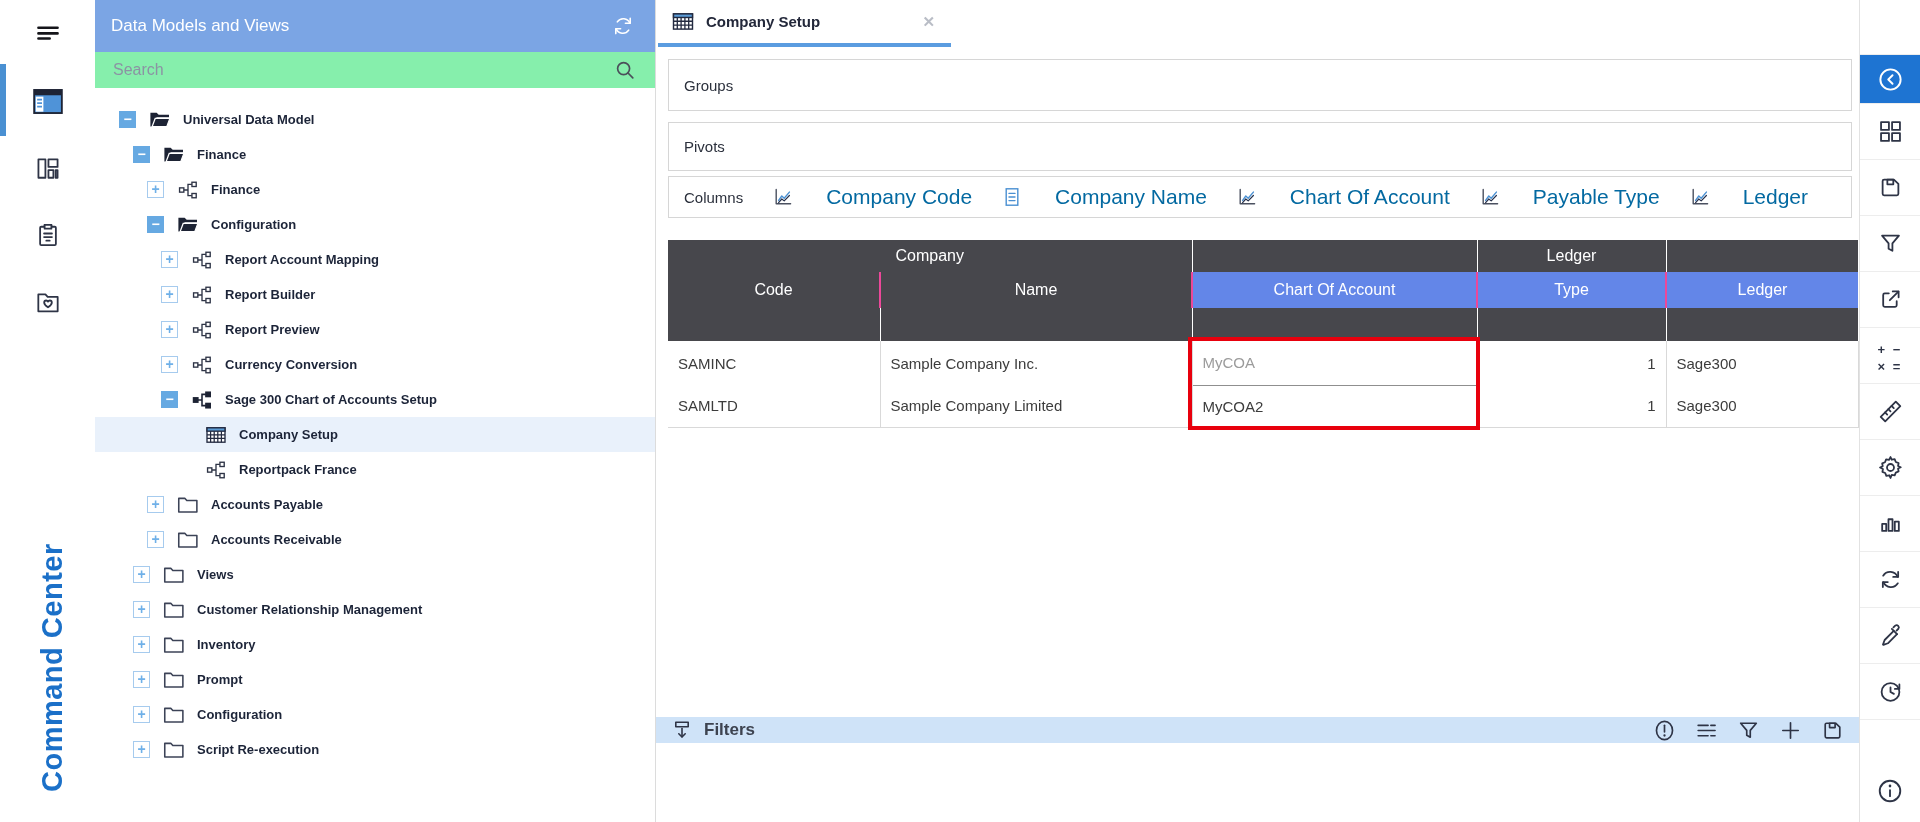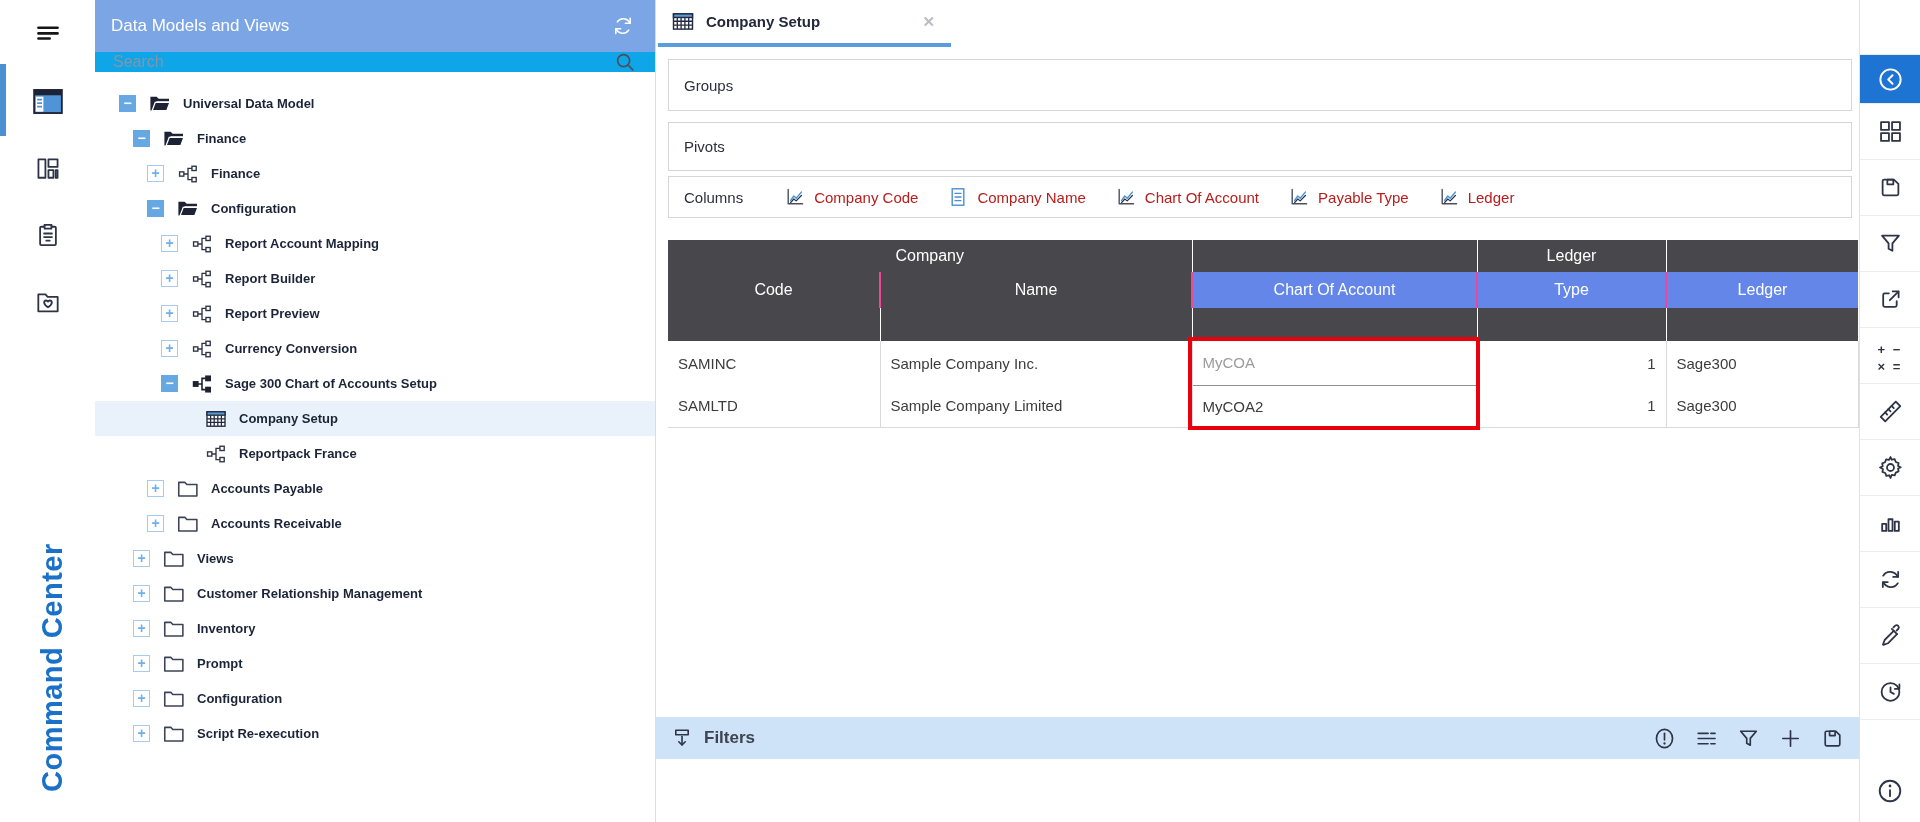--- a/index.html
+++ b/index.html
@@ -22,21 +22,21 @@
     position:absolute; left:36px; top:792px; transform-origin:0 0;
     transform:rotate(-90deg); white-space:nowrap;
     font-size:29px; font-weight:700; color:#1b70c8; letter-spacing:.5px;
   }
 
   
   .tree-panel { position:absolute; left:95px; top:0; width:561px; height:822px; background:#fff; border-right:1px solid #dcdcdc; }
   .tree-header { height:52px; background:#7ba5e4; display:flex; align-items:center; padding:0 20px 0 16px; }
   .tree-header .title { flex:1; color:#fff; font-size:17px; }
   .tree-header .icon { width:24px; height:24px; cursor:pointer; }
-  .search-bar { height:20px; background:#0ea5e9; display:flex; align-items:center; padding:0 18px 0 16px;justify-content:center; }
+  .search-bar { height:36px; background:#86efac; display:flex; align-items:center; padding:0 18px 0 16px;justify-content:center; }
   .search-input { flex:1; border:none; outline:none; background:transparent; font-size:16px; color:#3c4352; font-family:inherit; }
   .search-input::placeholder { color:#8b93a3; opacity:1; }
   .search-bar .icon { width:24px; height:24px; cursor:pointer; }
   .tree-list { padding-top:14px; }
   .tree-item { height:35px; display:flex; align-items:center; cursor:pointer; }
   .tree-item.selected { background:#e9f1fb; }
   .toggle { width:17px; height:17px; flex:none; margin-right:13px; display:flex; align-items:center; justify-content:center;
             font-size:14px; line-height:15px; font-weight:700; cursor:pointer; }
   .toggle.collapse { background:#66a9e2; color:#fff; }
   .toggle.expand { background:#fff; border:1.5px solid #a6cbee; color:#6fb0e8; }
@@ -51,24 +51,24 @@
   .tab .icon.tab-grid { width:22px; height:19px; }
   .tab-label { flex:1; font-size:15px; font-weight:700; color:#23283a; }
   .tab-close { color:#b9bdc6; font-size:15px; font-weight:700; cursor:pointer; }
   .tab-underline { position:absolute; left:2px; top:43px; width:293px; height:4px; background:#5b9ce0; }
 
   .panel-box { position:absolute; left:12px; right:7px; border:1px solid #d6d6d6; background:#fff;
                display:flex; align-items:center; padding:0 15px; font-size:15px; color:#2b303c; }
   .panel-groups { top:59px; height:52px; }
   .panel-pivots { top:122px; height:49px; }
   .panel-columns { top:176px; height:42px; gap:30px; }
-  .columns-label { margin-right:12px; }
+  .columns-label { margin-right:0; }
   .chip { display:flex; align-items:center; gap:9px; cursor:pointer; }
   .chip .icon { width:20px; height:20px; }
-  .chip-label { font-size:15px; color:#b91c1c; white-space:nowrap; }
+  .chip-label { font-size:21px; color:#0369a1; white-space:nowrap;margin-left:24px; }
 
   
   .table-wrap { position:absolute; left:12px; top:240px; width:1190px; }
   table.grid { border-collapse:collapse; table-layout:fixed; width:1190px; }
   .grid th { font-weight:400; font-size:16px; color:#fff; padding:0 8px; }
   .grid th.group { background:#47474c; height:32px; border-right:1px solid #fff; }
   .grid th.sub { height:36px; border-right:2px solid #ec4899; }
   .grid th.sub.dark { background:#47474c; }
   .grid th.sub.blue { background:#6386e8; }
   .grid th.band { background:#47474c; height:33px; border-right:1px solid #fff; }
@@ -76,21 +76,21 @@
   .grid td { background:#fff; font-size:15px; color:#3c3c3c; padding:0 10px; border-right:1px solid #d9d9d9; overflow:hidden; white-space:nowrap; }
   .grid tbody tr:nth-child(1) td { height:44px; }
   .grid tbody tr:nth-child(2) td { height:42px; }
   .grid tbody tr:last-child td { border-bottom:1px solid #d9d9d9; }
   .grid td.num { text-align:right; }
   .grid td.muted { color:#9b9b9b; }
   .grid td.dark-underline { border-bottom:1px solid #8f8f8f; }
   .red-box { position:absolute; left:520px; top:97px; width:292px; height:93px; border:4px solid #e8000d; pointer-events:none; }
 
   
-  .filters-bar { position:absolute; left:0; top:717px; width:1203px; height:42px; background:#cfe3f8;
+  .filters-bar { position:absolute; left:0; top:717px; width:1203px; height:26px; background:#cfe3f8;
                  display:flex; align-items:center; padding:2px 14px; }
   .filters-bar .lead-icon { width:24px; height:24px; margin-right:10px; cursor:pointer; }
   .filters-label { font-size:17px; font-weight:700; color:#3d4350; }
   .filters-flex { flex:1; }
   .fb-icon { width:25px; height:25px; margin-left:17px; cursor:pointer; }
 
   
   .right-rail { position:absolute; right:0; top:0; width:61px; height:822px; background:#fff; border-left:1px solid #e2e2e2; }
   .rr-spacer { height:55px; border-bottom:1px solid #ededed; }
   .rr-cell { height:56px; display:flex; align-items:center; justify-content:center; border-bottom:1px solid #ededed; cursor:pointer; }

